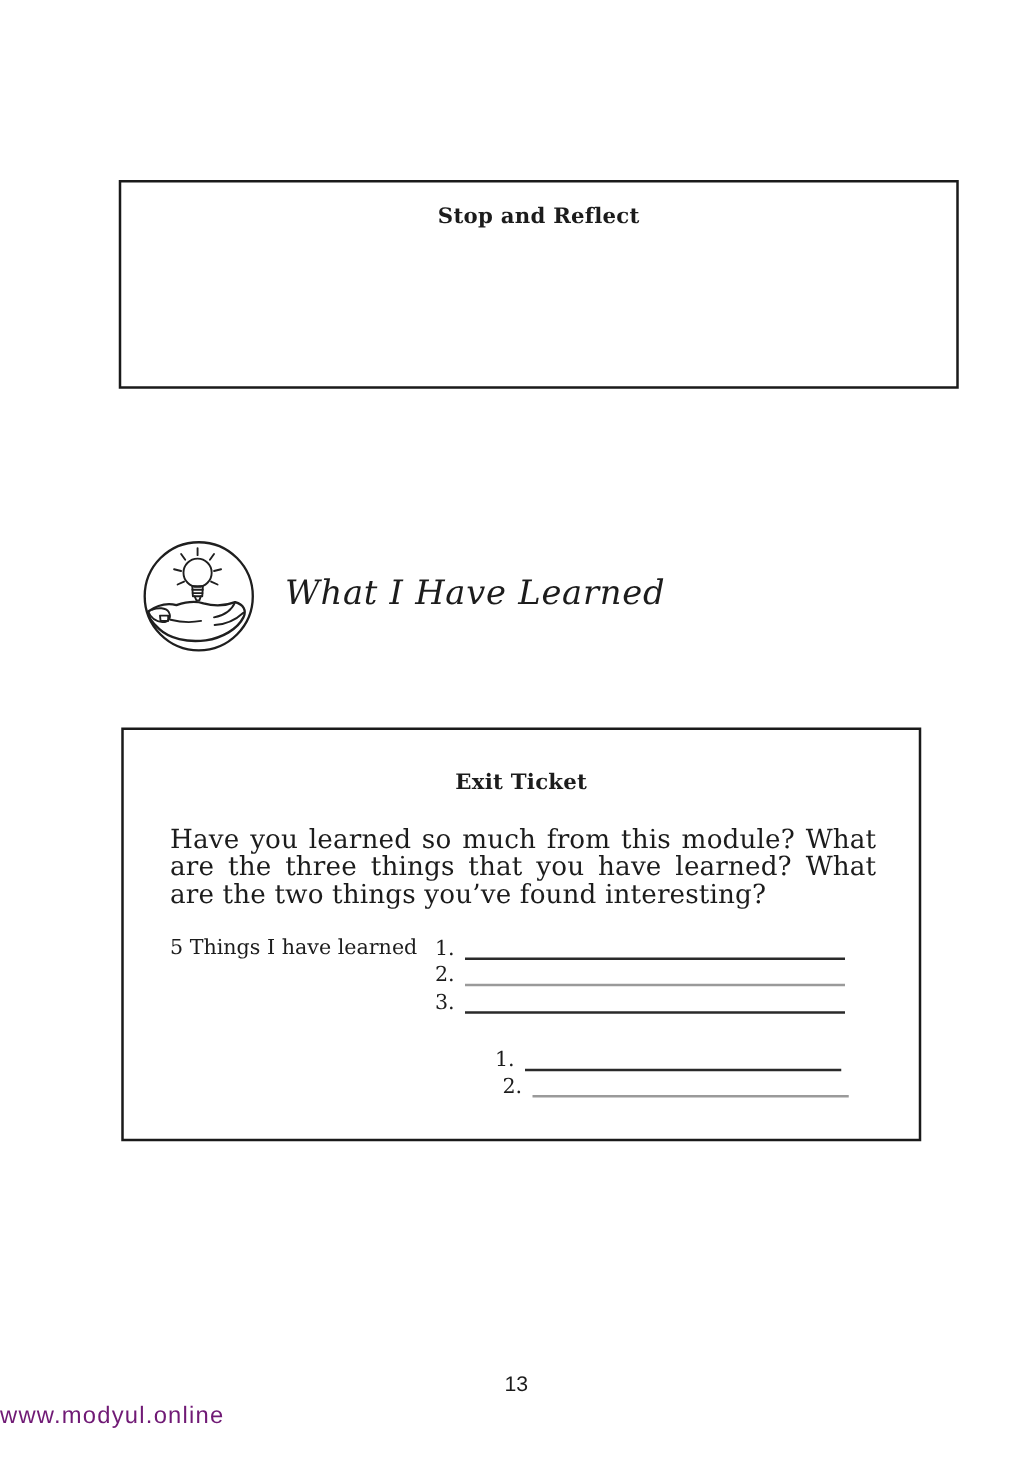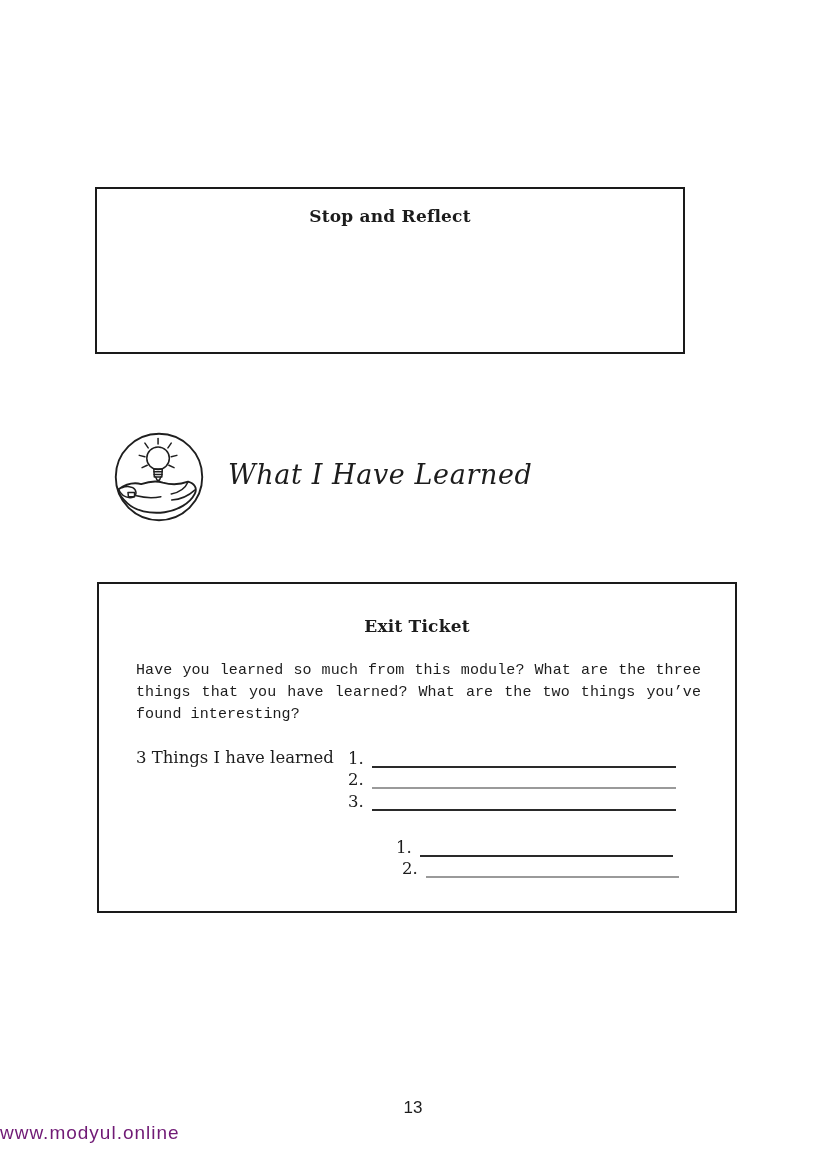--- a/index.html
+++ b/index.html
@@ -8,24 +8,23 @@
     width:826px;height:1169px;
     background:#ffffff;
     font-family:"DejaVu Serif", serif;
     color:#1c1c1c;
     overflow:hidden;
   }
 
   
   .reflect-box{
     position:absolute;left:95px;top:144px;
-    width:590px;height:167px;
+    width:672px;height:167px;
     border:2px solid #1a1a1a;
     box-sizing:border-box;
-    margin-top:43px;
   }
   .box-title{
     text-align:center;
     font-weight:bold;
     font-size:17px;
     letter-spacing:.2px;
   }
   .reflect-box .box-title{margin-top:17px;}
   .reflect-box .box-body{
     margin:11px 28px 0 28px;
@@ -60,24 +59,23 @@
     border:2px solid #1a1a1a;
     box-sizing:border-box;
     margin-top:20px;
   }
   .exit-box .box-title{
     position:absolute;left:0;right:0;top:32px;
   }
   .exit-box .box-body{
     position:absolute;left:37px;right:34px;top:76px;
     text-align:justify;
-    font-size:15px;
+    font-size:21px;
     line-height:22.2px;
     letter-spacing:.1px;
-    font-family:Liberation Mono, monospace;
   }
   .blank-group-label{
     position:absolute;
     font-size:16.5px;
     white-space:nowrap;
   }
   .label-1{left:37px;top:164px;}
   .label-2{left:37px;top:253px;}
   .blank-rows{position:absolute;}
   .rows-1{left:249px;top:162px;}
@@ -152,21 +150,21 @@
         <path class="ln thin" d="M88 64 C81 70.5 72 74 63.5 74.5"></path>
       </svg>
     </div>
     <div class="learned-title">What I Have Learned</div>
   </div>
 
   <div class="exit-box">
     <div class="box-title">Exit Ticket</div>
     <div class="box-body">Have you learned so much from this module? What are the three things that you have learned? What are the two things you’ve found interesting?</div>
 
-    <div class="blank-group-label label-1">3 Things I have learned</div>
+    <div class="blank-group-label label-1">5 Things I have learned</div>
     <div class="blank-rows rows-1">
       <div class="blank-row">
         <span class="num">1.</span>
         <span class="blank-line"></span>
       </div>
       <div class="blank-row">
         <span class="num">2.</span>
         <span class="blank-line gray"></span>
       </div>
       <div class="blank-row">

